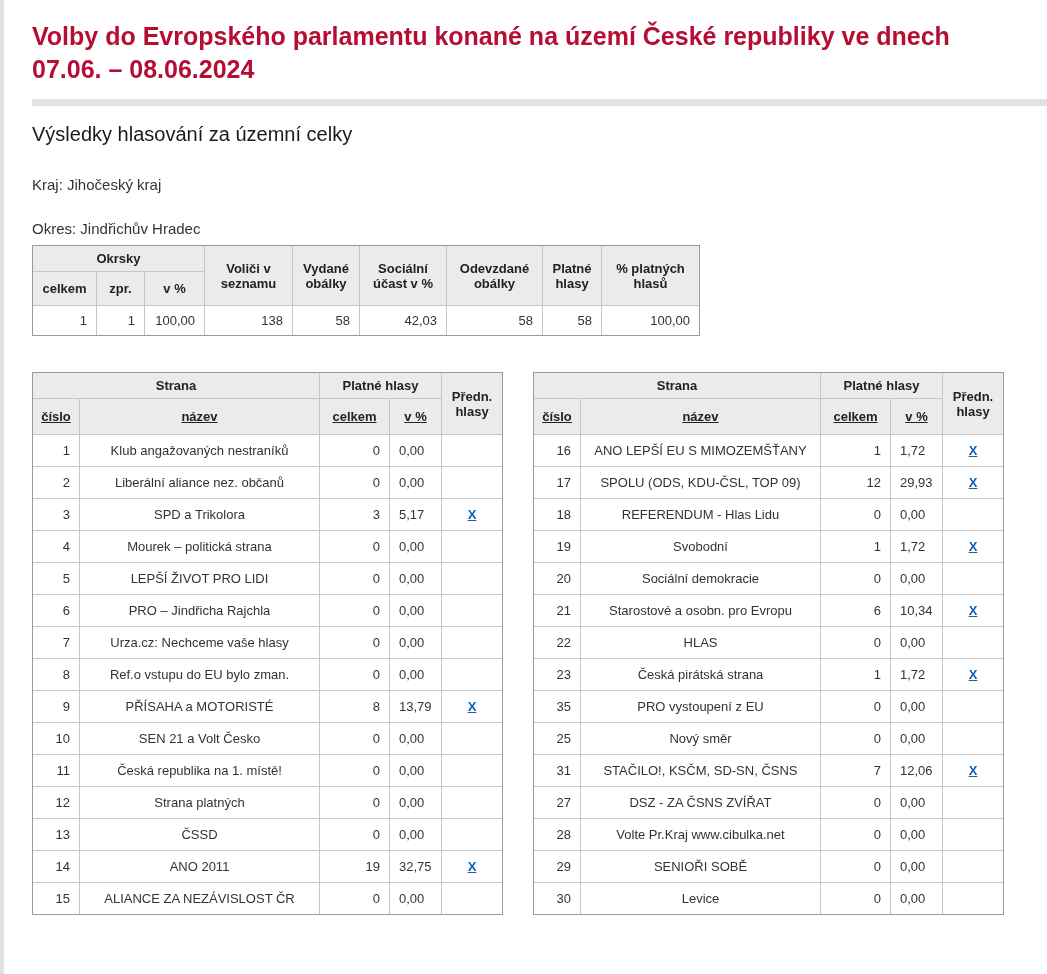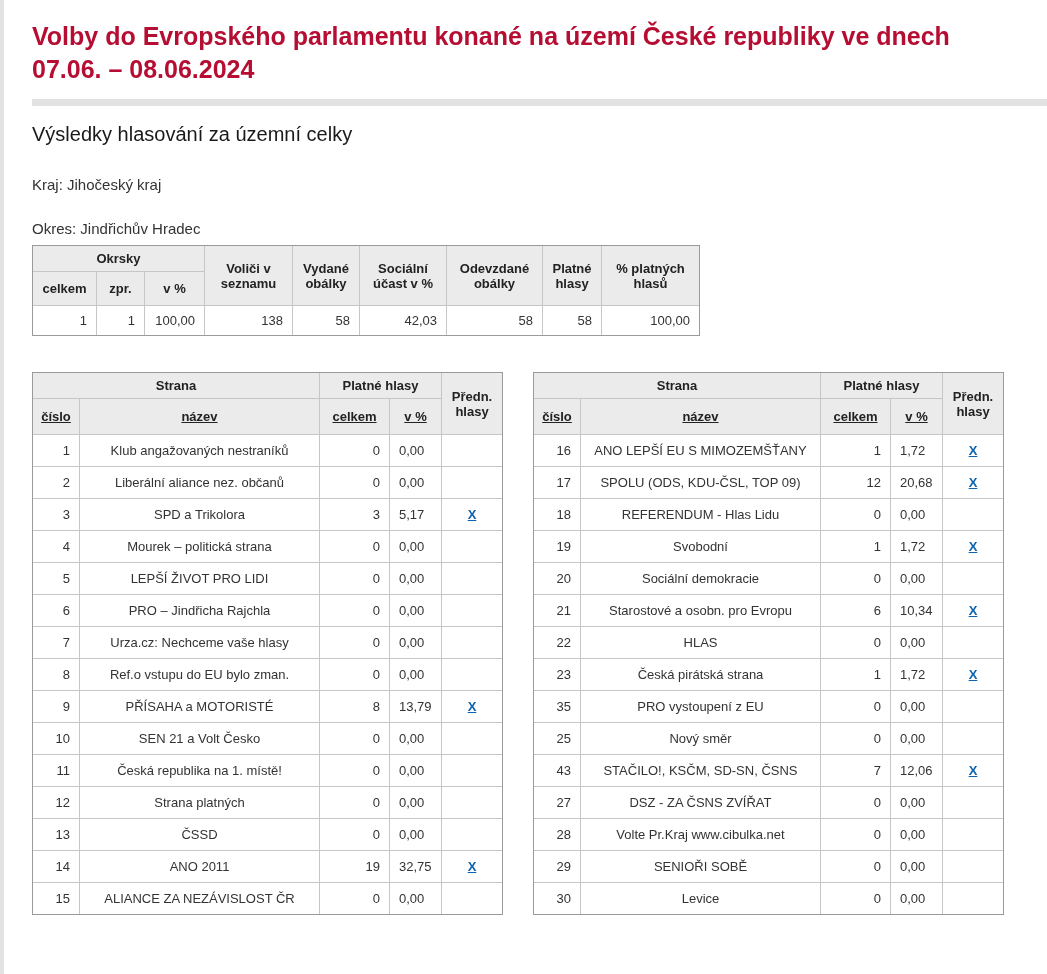--- a/index.html
+++ b/index.html
@@ -261,21 +261,21 @@
             <td class="num">16</td>
             <td class="name">ANO LEPŠÍ EU S MIMOZEMŠŤANY</td>
             <td class="total">1</td>
             <td class="pct">1,72</td>
             <td class="pref"><a href="#">X</a></td>
           </tr>
           <tr>
             <td class="num">17</td>
             <td class="name">SPOLU (ODS, KDU-ČSL, TOP 09)</td>
             <td class="total">12</td>
-            <td class="pct">20,68</td>
+            <td class="pct">29,93</td>
             <td class="pref"><a href="#">X</a></td>
           </tr>
           <tr>
             <td class="num">18</td>
             <td class="name">REFERENDUM - Hlas Lidu</td>
             <td class="total">0</td>
             <td class="pct">0,00</td>
             <td class="pref"></td>
           </tr>
           <tr>
@@ -321,21 +321,21 @@
             <td class="pref"></td>
           </tr>
           <tr>
             <td class="num">25</td>
             <td class="name">Nový směr</td>
             <td class="total">0</td>
             <td class="pct">0,00</td>
             <td class="pref"></td>
           </tr>
           <tr>
-            <td class="num">43</td>
+            <td class="num">31</td>
             <td class="name">STAČILO!, KSČM, SD-SN, ČSNS</td>
             <td class="total">7</td>
             <td class="pct">12,06</td>
             <td class="pref"><a href="#">X</a></td>
           </tr>
           <tr>
             <td class="num">27</td>
             <td class="name">DSZ - ZA ČSNS ZVÍŘAT</td>
             <td class="total">0</td>
             <td class="pct">0,00</td>

